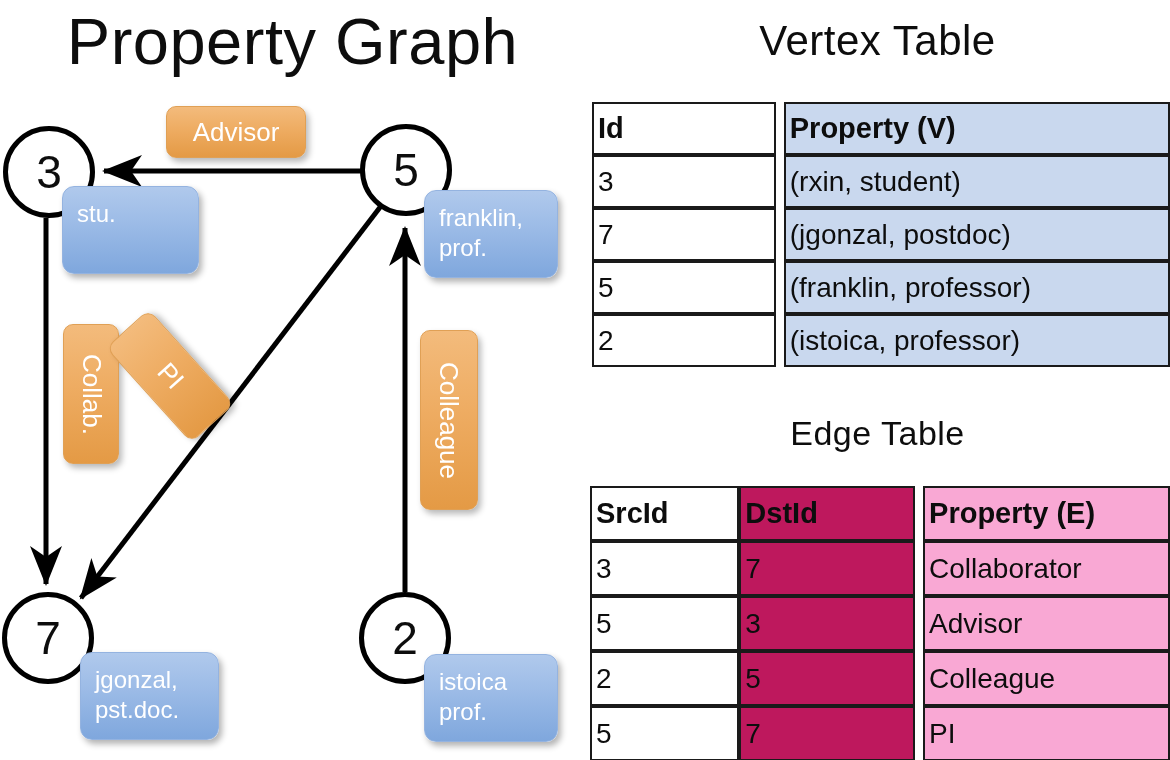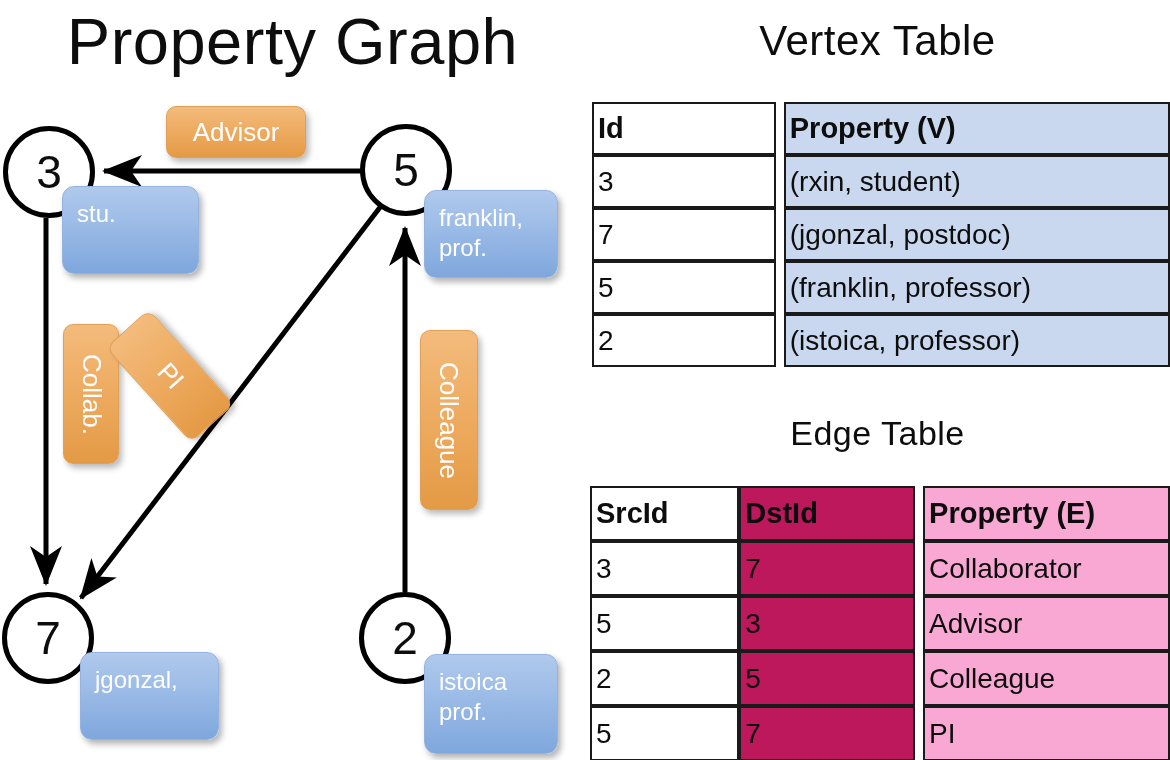--- a/index.html
+++ b/index.html
@@ -89,21 +89,21 @@
     line-height: 30px;
     font-family: "Liberation Sans", sans-serif;
     font-weight: 300;
     padding: 12px 0 0 14px;
     box-sizing: border-box;
     z-index: 6;
   }
   #prop-rxin      { left: 62px;  top: 186px; width: 137px; height: 88px; }
   #prop-franklin  { left: 424px; top: 190px; width: 134px; height: 88px; }
   #prop-jgonzal   { left: 80px;  top: 652px; width: 139px; height: 88px; }
-  #prop-istoica   { left: 424px; top: 654px; width: 134px; height: 100px; }
+  #prop-istoica   { left: 424px; top: 654px; width: 134px; height: 88px; }
 
   
   .rel-label {
     position: absolute;
     border-radius: 10px;
     background: linear-gradient(180deg, #f3bb7c 0%, #eeac62 45%, #e49a45 100%);
     border: 1px solid #e0a055;
     box-shadow: 3px 4px 6px rgba(0,0,0,0.28);
     color: #ffffff;
     font-family: "Liberation Sans", sans-serif;
@@ -217,20 +217,21 @@
 
   <div class="prop-box" id="prop-rxin">
     <div>stu.</div>
   </div>
   <div class="prop-box" id="prop-franklin">
     <div>franklin,</div>
     <div>prof.</div>
   </div>
   <div class="prop-box" id="prop-jgonzal">
     <div>jgonzal,</div>
+    <div>pst.doc.</div>
   </div>
   <div class="prop-box" id="prop-istoica">
     <div>istoica</div>
     <div>prof.</div>
   </div>
 
   <div class="rel-label" id="rel-advisor">
     <span class="rel-text">Advisor</span>
   </div>
   <div class="rel-label" id="rel-collab">

